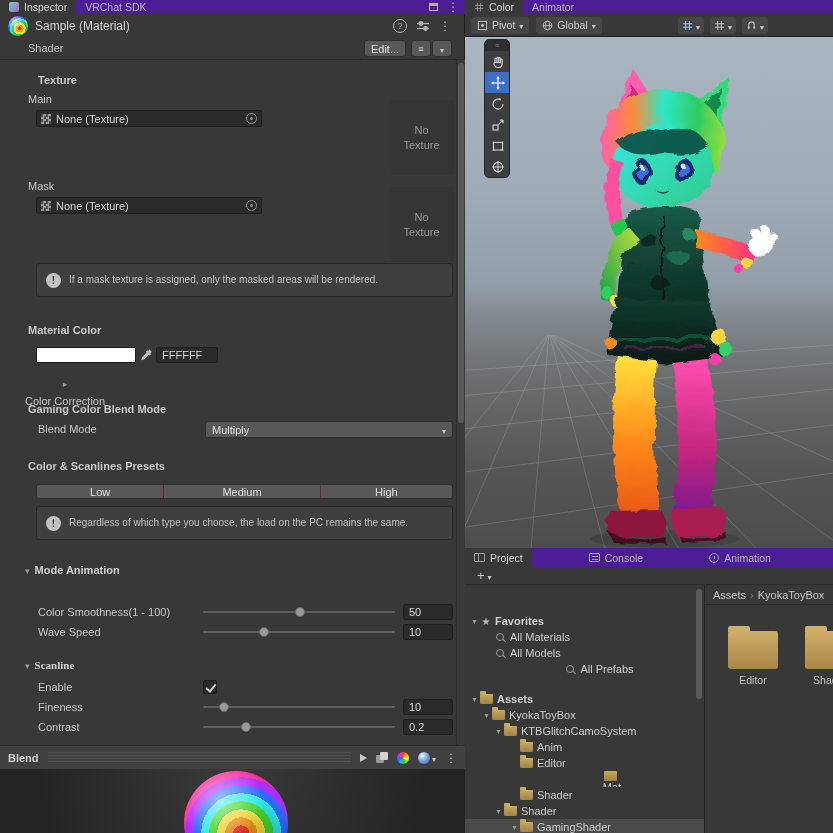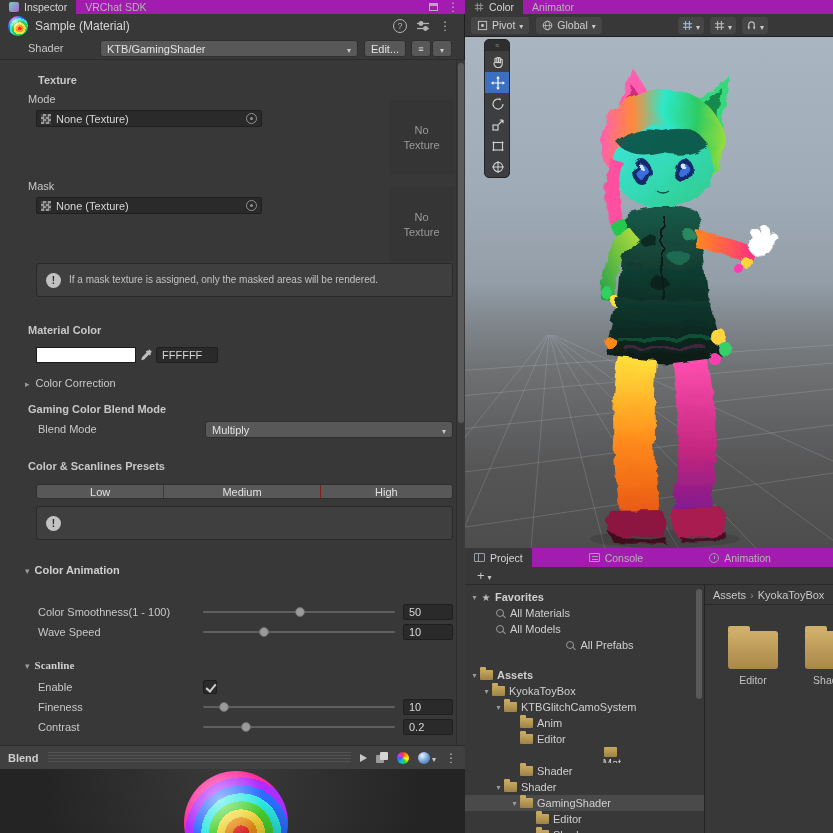--- a/index.html
+++ b/index.html
@@ -1,21 +1,21 @@
 <!DOCTYPE html>
 <html><head>
 <meta charset="utf-8">
 <style>
   *{margin:0;padding:0;box-sizing:border-box;user-select:none;}
   html,body{width:833px;height:833px;overflow:hidden;background:#222;}
   body{font-family:"Liberation Sans",sans-serif;font-size:11px;color:#c8c8c8;cursor:default;}
   #app{position:relative;width:833px;height:833px;background:#383838;}
 
   
-  .tabbar{position:absolute;display:flex;background:#a21caf;align-items:stretch;overflow:hidden;}
+  .tabbar{position:absolute;display:flex;background:#4c1d95;align-items:stretch;overflow:hidden;}
   .tab{padding:0 9px;display:flex;align-items:center;gap:5px;color:#b4b4b4;font-size:10.5px;white-space:nowrap;}
   .tab.active{background:#383838;color:#d6d6d6;}
   .dd-caret::after{content:"▾";font-size:8px;color:#c8c8c8;line-height:1;}
   .kebab::after{content:"⋮";color:#bdbdbd;font-size:12px;line-height:1;}
   .bold{font-weight:bold;color:#cfcfcf;}
   .fold-open::before{content:"▾";color:#9a9a9a;font-size:9px;}
   .fold-closed::before{content:"▸";color:#9a9a9a;font-size:9px;}
   .field{background:#2a2a2a;border:1px solid #1f1f1f;border-radius:2px;color:#d6d6d6;}
   .btn{background:#585858;border:1px solid #2f2f2f;border-radius:3px;color:#e2e2e2;display:flex;align-items:center;justify-content:center;}
   .dropdown{background:#585858;border:1px solid #2f2f2f;border-radius:3px;color:#e2e2e2;display:flex;align-items:center;justify-content:space-between;padding:0 6px;}
@@ -155,35 +155,31 @@
               <circle cx="5" cy="4.5" r="1.8" fill="#b4b4b4"></circle>
               <circle cx="9.5" cy="9.5" r="1.8" fill="#b4b4b4"></circle>
             </g>
           </svg>
         <span class="kebab"></span>
       </div>
     </div>
 
     <div id="shader-row">
       <span class="row-label" style="left:28px;top:3px;">Shader</span>
-      <div class="dropdown" style="position:absolute;left:100px;top:1px;width:258px;height:17px;">
-        <span>KTB/GamingShader</span>
-        <span class="dd-caret"></span>
-      </div>
       <div class="btn" style="position:absolute;left:364px;top:1px;width:42px;height:17px;">Edit...</div>
       <div class="btn" style="position:absolute;left:411px;top:1px;width:20px;height:17px;font-size:9px;">≡</div>
       <div class="btn" style="position:absolute;left:432px;top:1px;width:20px;height:17px;">
           <span class="dd-caret"></span>
         </div>
     </div>
 
     <div id="insp-content">
 
       <div class="row-label bold" style="left:38px;top:14px;">Texture</div>
-      <div class="row-label" style="left:28px;top:33px;">Mode</div>
+      <div class="row-label" style="left:28px;top:33px;">Main</div>
       <div class="obj-field field" style="top:50px;">
         <span class="checker-icon"></span>
         <span>None (Texture)</span>
         <span class="picker"></span>
       </div>
       <div class="tex-preview" style="top:40px;">No Texture</div>
 
       <div class="row-label" style="left:28px;top:120px;">Mask</div>
       <div class="obj-field field" style="top:137px;">
         <span class="checker-icon"></span>
@@ -196,45 +192,46 @@
         <span class="info-icon"></span>
         <span class="msg">If a mask texture is assigned, only the masked areas will be rendered.</span>
       </div>
 
       <div class="row-label bold" style="left:28px;top:264px;">Material Color</div>
       <div class="color-swatch" style="top:287px;"></div>
       <svg class="eyedrop" style="top:288px;" viewBox="0 0 13 14">
           <path d="M9.2 1.2 L11.8 3.8 L10.4 5.2 L11.2 6 L9.6 7.6 L8.8 6.8 L4.2 11.4 L1.2 12.2 L2 9.2 L6.6 4.6 L5.8 3.8 L7.4 2.2 L8.2 3 Z" fill="#bdbdbd"></path>
         </svg>
       <div class="hexfield field" style="position:absolute;top:287px;">FFFFFF</div>
-      <div style="position:absolute;left:25px;top:317px;display:flex;align-items:center;gap:6px;">
+      <div style="position:absolute;left:25px;top:317px;display:flex;align-items:center;gap:6px;flex-direction:column;">
         <span class="fold-closed"></span>
         <span>Color Correction</span>
       </div>
 
       <div class="row-label bold" style="left:28px;top:343px;">Gaming Color Blend Mode</div>
       <div class="row-label" style="left:38px;top:363px;">Blend Mode</div>
       <div class="dropdown" style="position:absolute;left:205px;top:361px;width:248px;height:17px;">
         <span>Multiply</span>
         <span class="dd-caret"></span>
       </div>
 
       <div class="row-label bold" style="left:28px;top:400px;">Color &amp; Scanlines Presets</div>
       <div class="preset-bar" style="top:424px;">
         <div class="btn" style="flex:127;">Low</div>
         <div class="btn" style="flex:156;">Medium</div>
         <div class="btn" style="flex:132;">High</div>
       </div>
       <div class="helpbox" style="top:446px;">
         <span class="info-icon"></span>
+        <span class="msg">Regardless of which type you choose, the load on the PC remains the same.</span>
       </div>
 
       <div style="position:absolute;left:25px;top:504px;display:flex;align-items:center;gap:5px;">
         <span class="fold-open"></span>
-        <span class="bold">Color Animation</span>
+        <span class="bold">Mode Animation</span>
       </div>
       <div class="ca-row" style="top:544px;">
         <span class="row-label" style="left:38px;top:2px;">Color Smoothness(1 - 100)</span>
         <div class="slider">
           <div class="slider-track"></div>
           <div class="slider-handle" style="left: 50.5%;"></div>
         </div>
         <div class="num-field field">50</div>
       </div>
       <div class="ca-row" style="top:564px;">
@@ -526,21 +523,21 @@
     </div>
   </div>
 
   <div id="proj-toolbar">
     <span style="font-size:13px;color:#c8c8c8;">+</span>
     <span class="dd-caret"></span>
   </div>
 
   <div id="proj-body">
     <div id="proj-tree">
-      <div class="trow" style="padding-left:4px;">
+      <div class="trow" style="padding-left:4px;margin-top:24px;">
         <span class="fold open"></span>
         <span class="star"></span>
         <span class="bold">Favorites</span>
       </div>
       <div class="trow" style="padding-left:30px;">
         <span class="mag"></span>
         <span>All Materials</span>
       </div>
       <div class="trow" style="padding-left:30px;">
         <span class="mag"></span>

